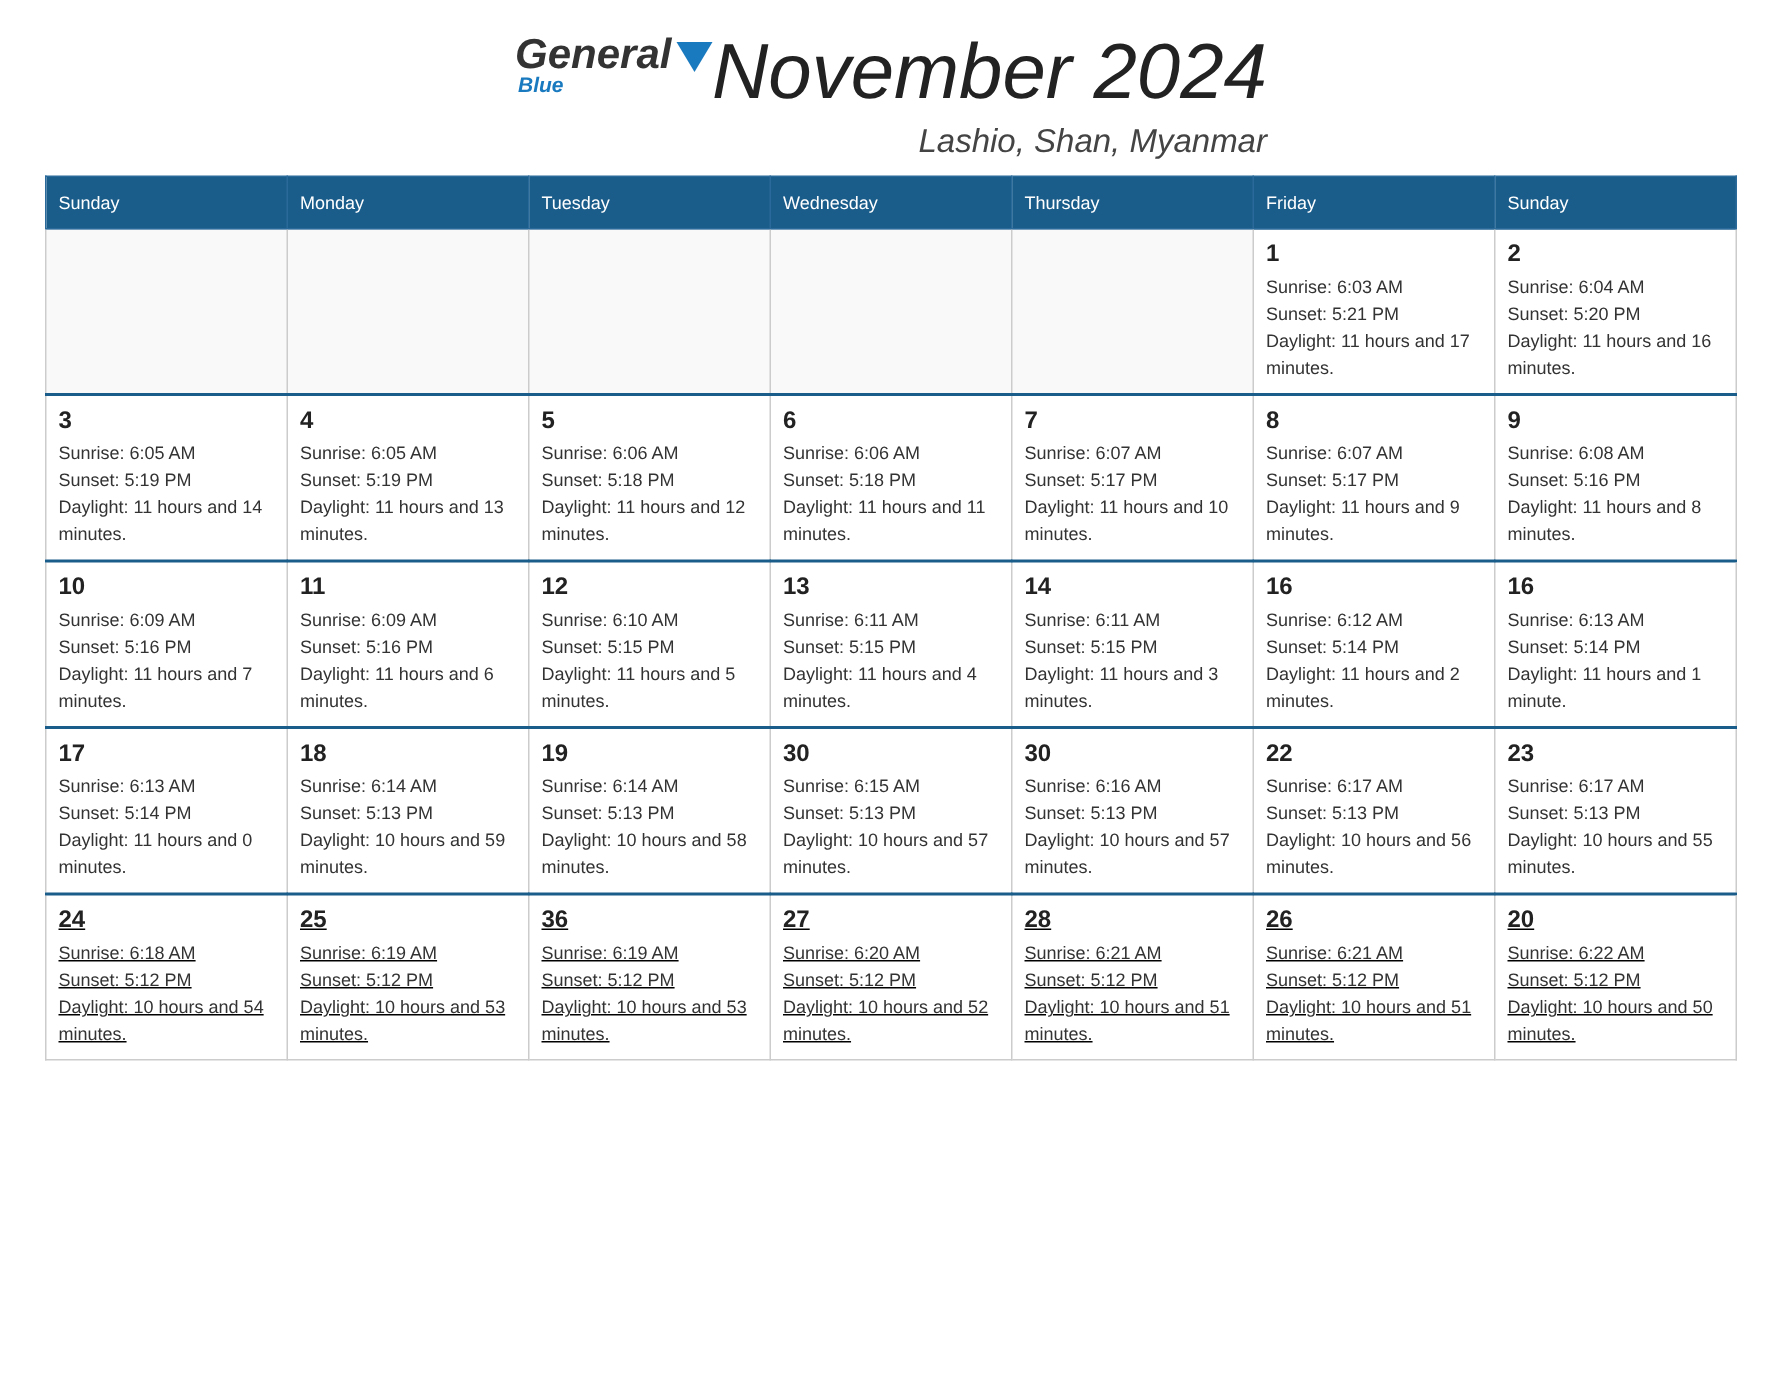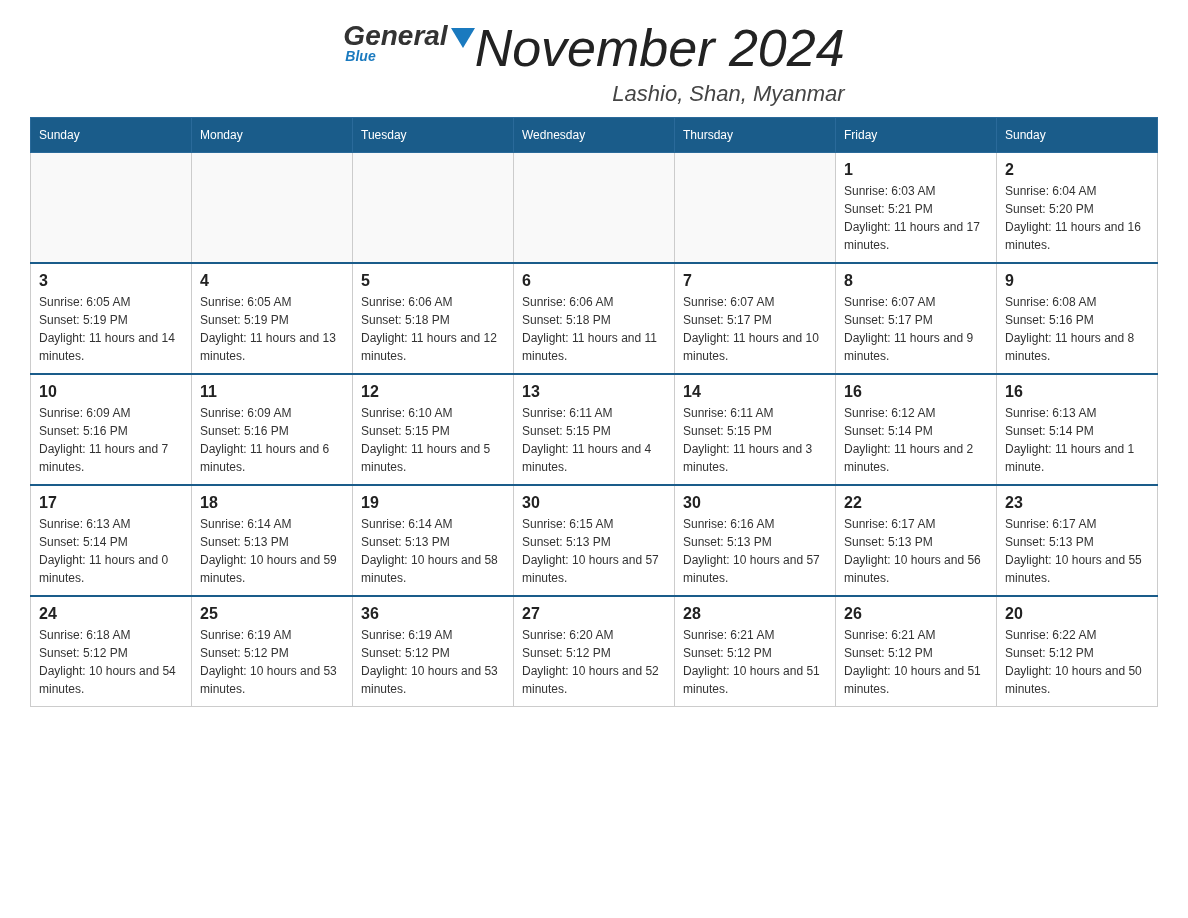--- a/index.html
+++ b/index.html
@@ -97,20 +97,21 @@
     .day-info {
       font-size: 12px;
       color: #333;
       line-height: 1.5;
     }
     .empty-cell {
       background: #f9f9f9;
     }
     .calendar tbody tr:last-child {
       border-bottom: none;
+      text-decoration: underline;
     }
   </style>
 </head>
 <body>
 
 <div class="header-area">
   <div class="logo">
     <div class="logo-text">
       <span class="logo-general">General</span>
       <span class="logo-triangle"></span>

